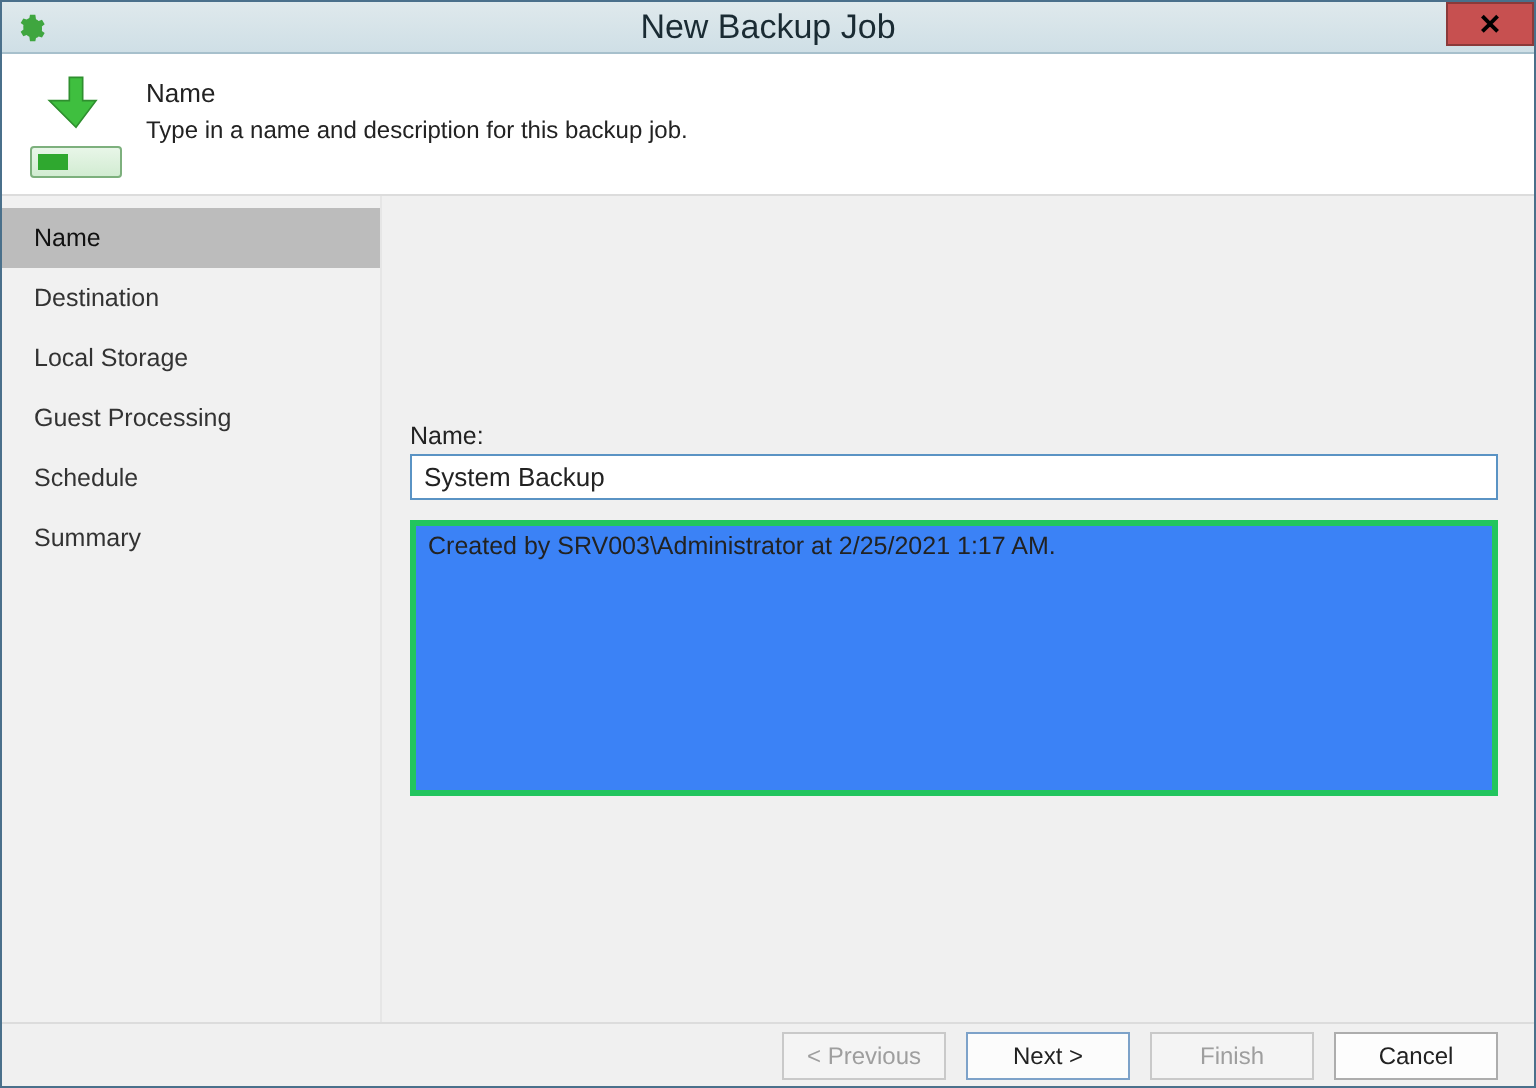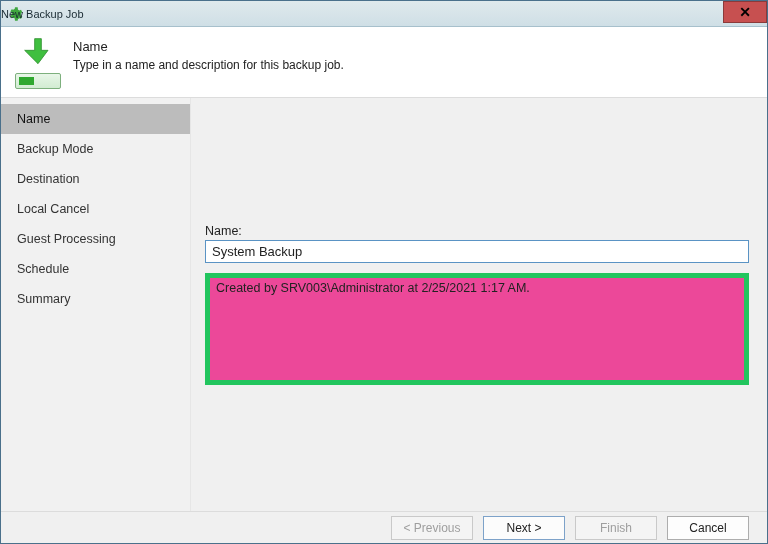--- a/index.html
+++ b/index.html
@@ -17,21 +17,22 @@
       display: flex; align-items: center;
       position: relative;
     }
     .titlebar .gear {
       width: 20px; height: 20px;
       margin-left: 4px;
       display:flex; align-items:center; justify-content:center;
     }
     .titlebar .title {
       position: absolute; left: 0; right: 0;
-      font-size: 11px;
+      text-align: center;
+      font-size: 17px;
       color: #1a2b33;
     }
     .titlebar .close {
       position: absolute; right: 0; top: 0;
       width: 44px; height: 22px;
       background: #c75050;
       border: 1px solid #8b3a3a;
       color: #000;
       display:flex; align-items:center; justify-content:center;
       font-size: 14px; font-weight: bold;
@@ -94,23 +95,23 @@
       width:100%;
       border:1px solid #5a93c4;
       background:#fff;
       font-size:13px;
       padding:3px 6px;
       color:#222;
       outline:none;
     }
     .textarea {
       width:100%;
-      height:112px;
-      border:5px solid #22c55e;
-      background:#ec4899;
+      height:138px;
+      border:3px solid #22c55e;
+      background:#3b82f6;
       font-size:12.5px;
       padding:3px 6px;
       color:#222;
       resize:none;
       outline:none;
       font-family: inherit;
     }
     .gap-sm { height: 10px; }
     .footer {
       height: 32px;
@@ -168,23 +169,22 @@
       <div class="h-title">Name</div>
       <div class="h-sub">Type in a name and description for this backup job.</div>
     </div>
   </div>
 
   <div class="divider"></div>
 
   <div class="body">
     <div class="sidebar">
       <div class="item active"><span>Name</span></div>
-      <div class="item"><span>Backup Mode</span></div>
       <div class="item"><span>Destination</span></div>
-      <div class="item"><span>Local Cancel</span></div>
+      <div class="item"><span>Local Storage</span></div>
       <div class="item"><span>Guest Processing</span></div>
       <div class="item"><span>Schedule</span></div>
       <div class="item"><span>Summary</span></div>
     </div>
 
     <div class="content">
       <div class="field-label">Name:</div>
       <input class="text-input" type="text" value="System Backup" style="">
       <div class="gap-sm"></div>
       <textarea class="textarea" style="">Created by SRV003\Administrator at 2/25/2021 1:17 AM.</textarea>

